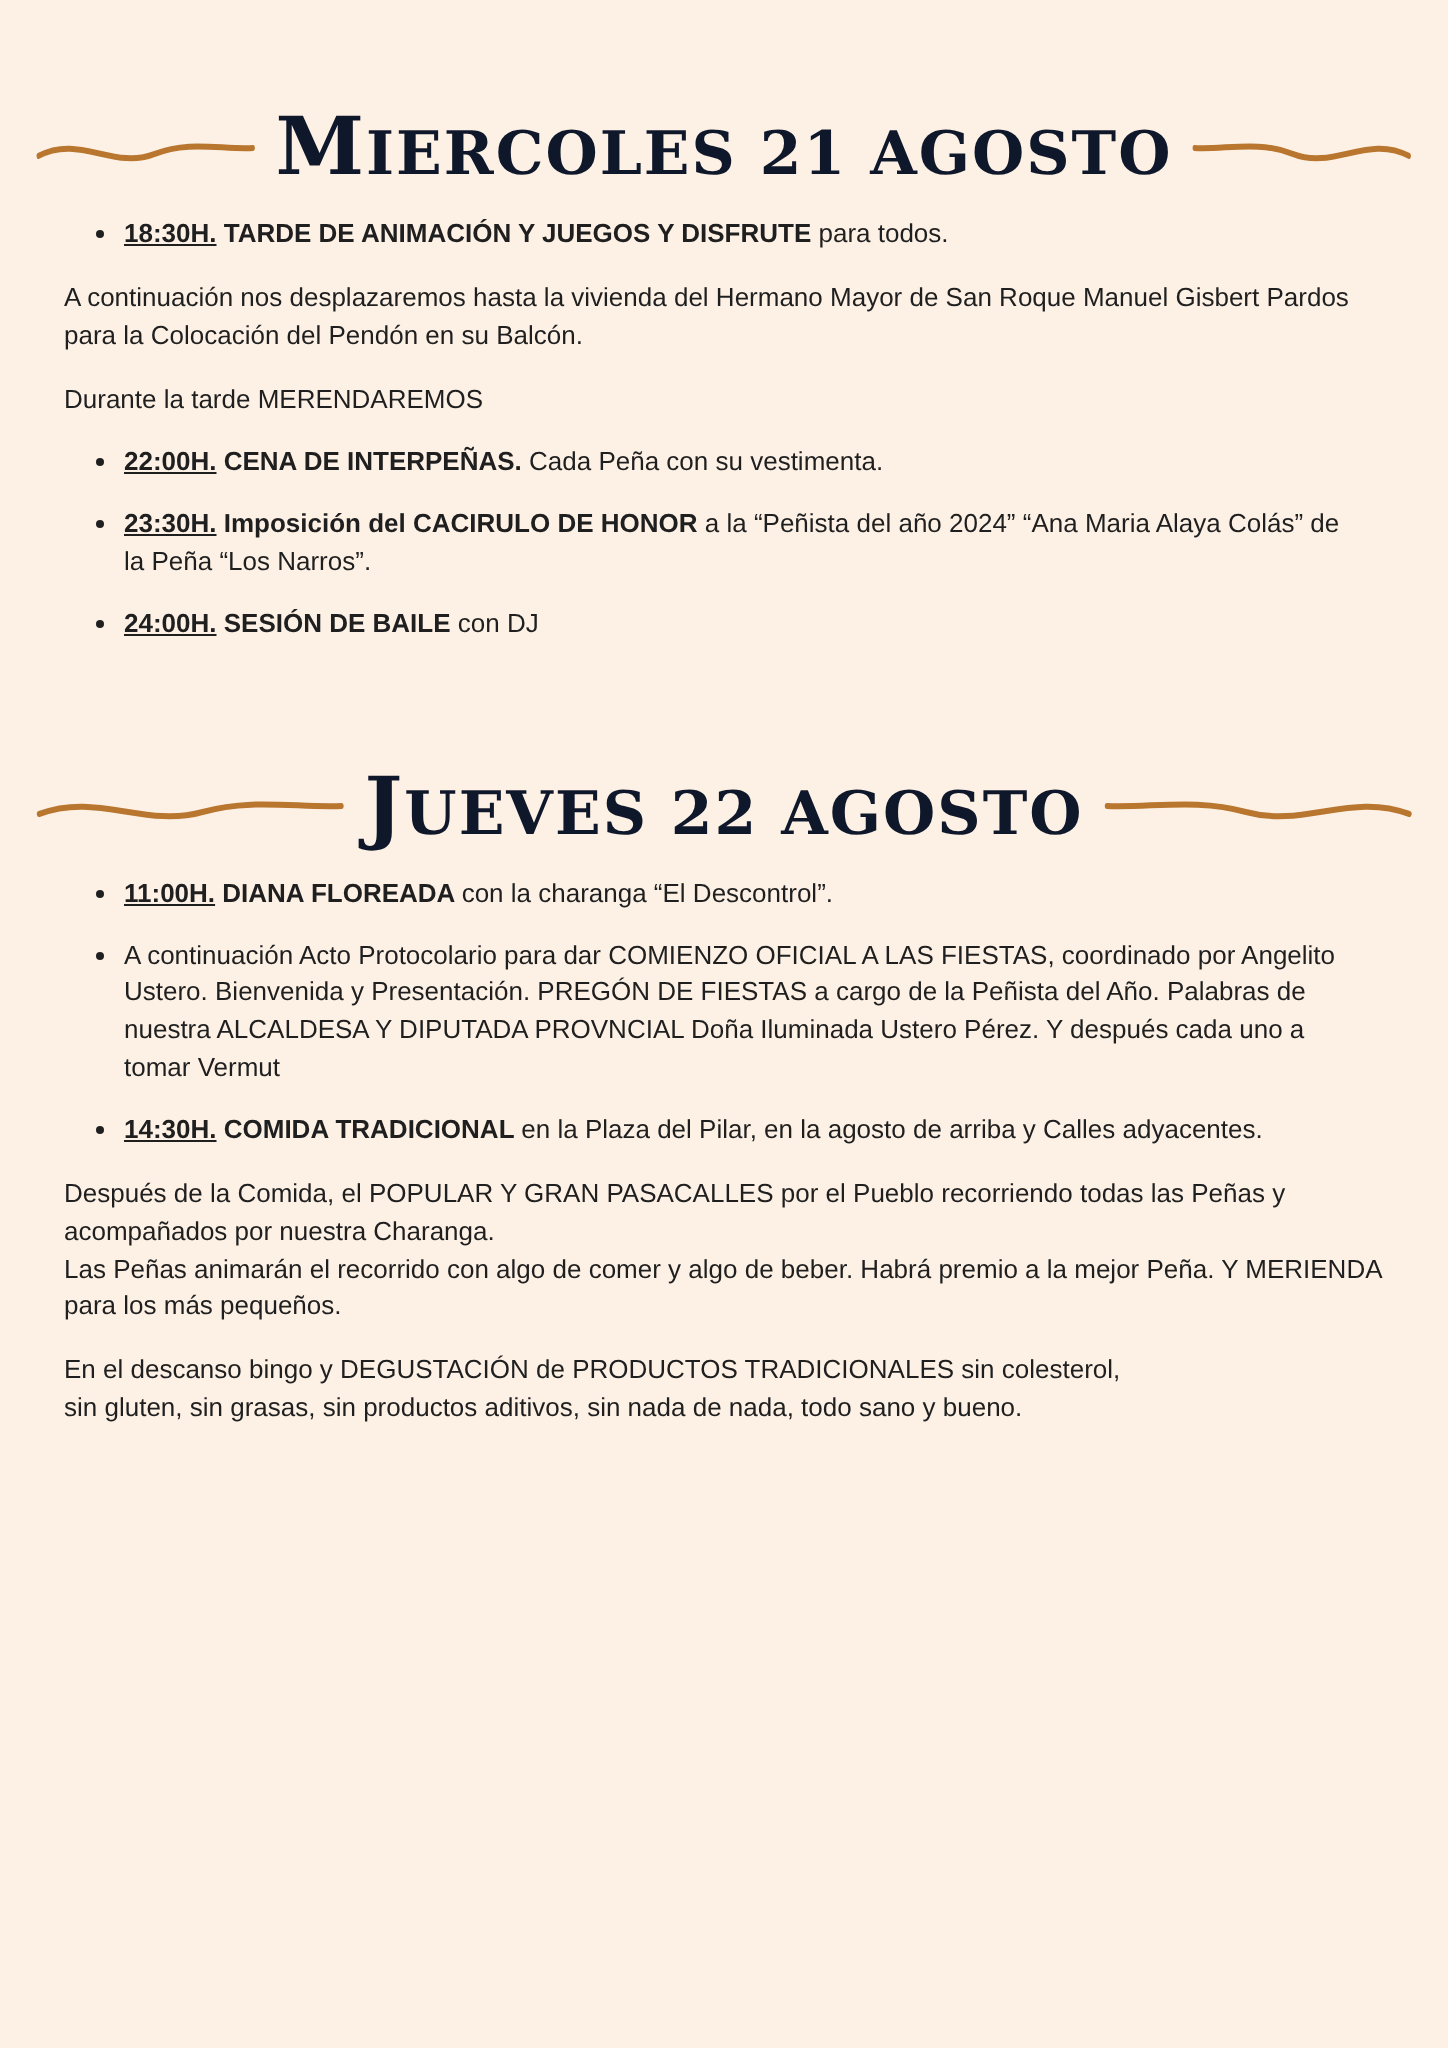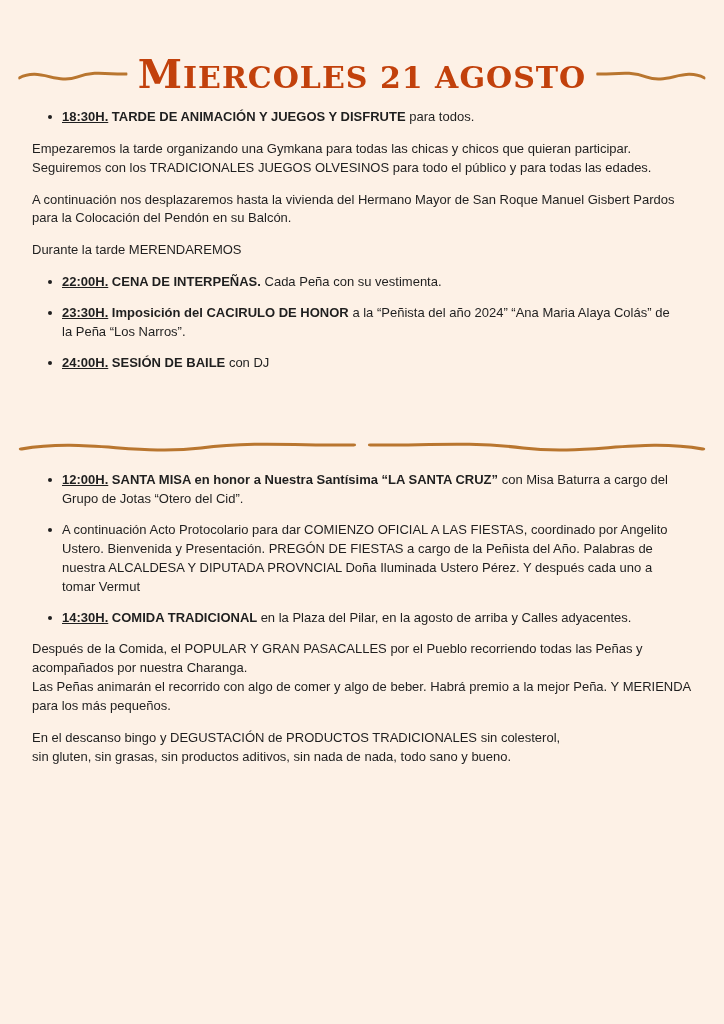--- a/index.html
+++ b/index.html
@@ -39,21 +39,21 @@
   }
   .flourish svg { display: block; width: 100%; height: 22px; }
 
   .head-title {
     flex: 0 0 auto;
     white-space: nowrap;
     font-family: "DejaVu Serif", serif;
     font-weight: bold;
     font-size: 30px;
     letter-spacing: 1px;
-    color: #c2410c;
+    color: #0f172a;
     text-transform: uppercase;
   }
   .head-title .cap {
     font-size: 40px;
     line-height: 0.9;
   }
 
   
   .content {
     font-size: 13px;
@@ -119,24 +119,20 @@
   </div>
 
   <div class="content">
 
     <ul class="bullets">
       <li>
         <span class="time">18:30H.</span><span class="b"> TARDE DE ANIMACIÓN Y JUEGOS Y DISFRUTE </span><span>para todos.</span>
       </li>
     </ul>
 
-    <p class="para">
-      <span>Empezaremos la tarde organizando una Gymkana para todas las chicas y chicos que quieran participar.</span><br>
-      <span>Seguiremos con los TRADICIONALES JUEGOS OLVESINOS para todo el público y para todas las edades.</span>
-    </p>
 
     <p class="para">
       <span>A continuación nos desplazaremos hasta la vivienda del Hermano Mayor de San Roque Manuel Gisbert Pardos</span><br>
       <span>para la Colocación del Pendón en su Balcón.</span>
     </p>
 
     <p class="para">
       <span>Durante la tarde MERENDAREMOS</span>
     </p>
 
@@ -154,32 +150,35 @@
   </div>
 
   <div class="spacer-a"></div>
 
   <div class="section-head">
     <span class="flourish">
       <svg viewBox="0 0 200 22" preserveAspectRatio="none">
         <path d="M2 13 C 40 2, 70 20, 108 12 C 140 5, 170 10, 198 9" fill="none" stroke="#b9762f" stroke-width="3" stroke-linecap="round"></path>
       </svg>
     </span>
+    <span class="head-title">
+      <span class="cap">J</span><span>ueves 22 agosto</span>
+    </span>
     <span class="flourish">
       <svg viewBox="0 0 200 22" preserveAspectRatio="none">
         <path d="M2 9 C 30 10, 60 5, 92 12 C 130 20, 160 2, 198 13" fill="none" stroke="#b9762f" stroke-width="3" stroke-linecap="round"></path>
       </svg>
     </span>
   </div>
 
   <div class="content">
 
     <ul class="bullets">
       <li>
-        <span class="time">12:00H.</span><span class="b"> SANTA MISA en honor a Nuestra Santísima “LA SANTA CRUZ” </span><span>con Misa Baturra a cargo del Grupo de Jotas “Otero del Cid”.</span>
+        <span class="time">11:00H.</span><span class="b"> DIANA FLOREADA </span><span>con la charanga “El Descontrol”.</span>
       </li>
       <li>
         <span>A continuación Acto Protocolario para dar COMIENZO OFICIAL A LAS FIESTAS, coordinado por Angelito Ustero. Bienvenida y Presentación. PREGÓN DE FIESTAS a cargo de la Peñista del Año. Palabras de nuestra ALCALDESA Y DIPUTADA PROVNCIAL Doña Iluminada Ustero Pérez. Y después cada uno a tomar Vermut</span>
       </li>
       <li>
         <span class="time">14:30H.</span><span class="b"> COMIDA TRADICIONAL </span><span>en la Plaza del Pilar, en la agosto de arriba y Calles adyacentes.</span>
       </li>
     </ul>
 
     <p class="para">

